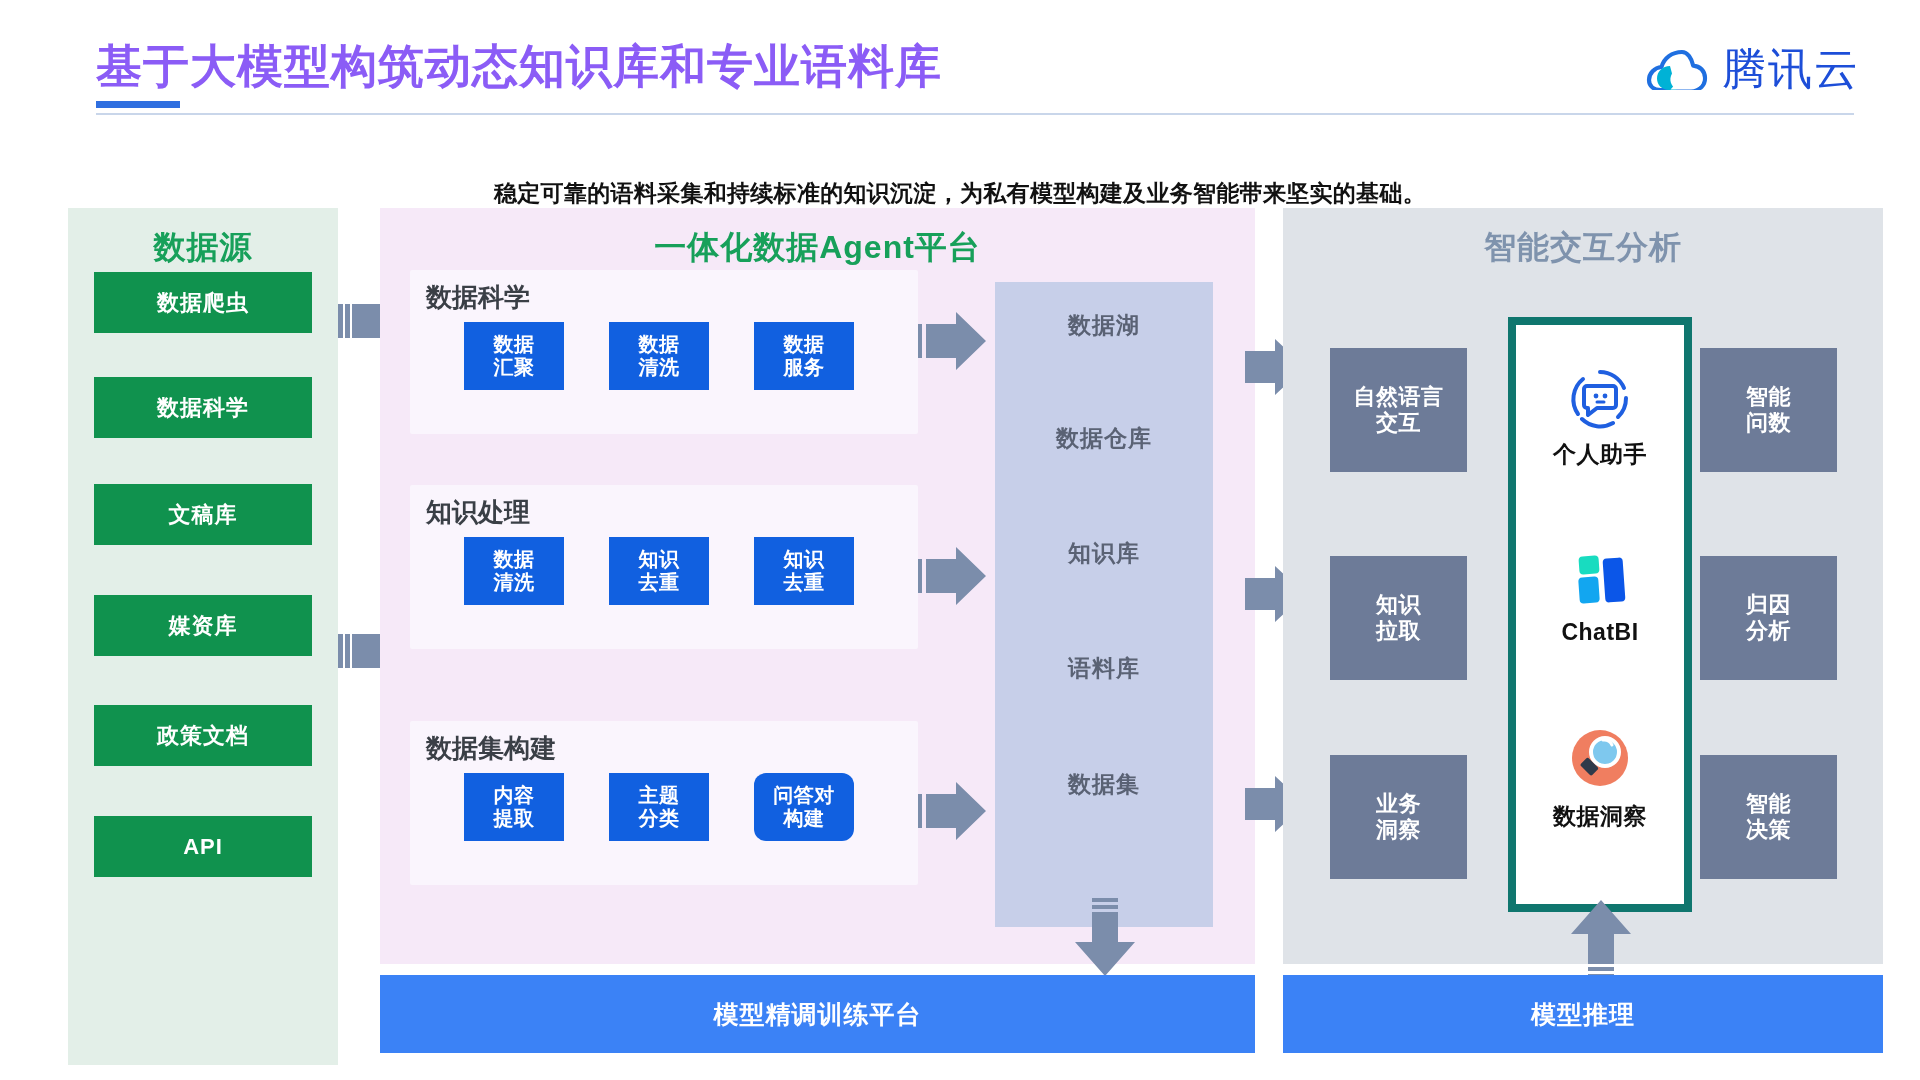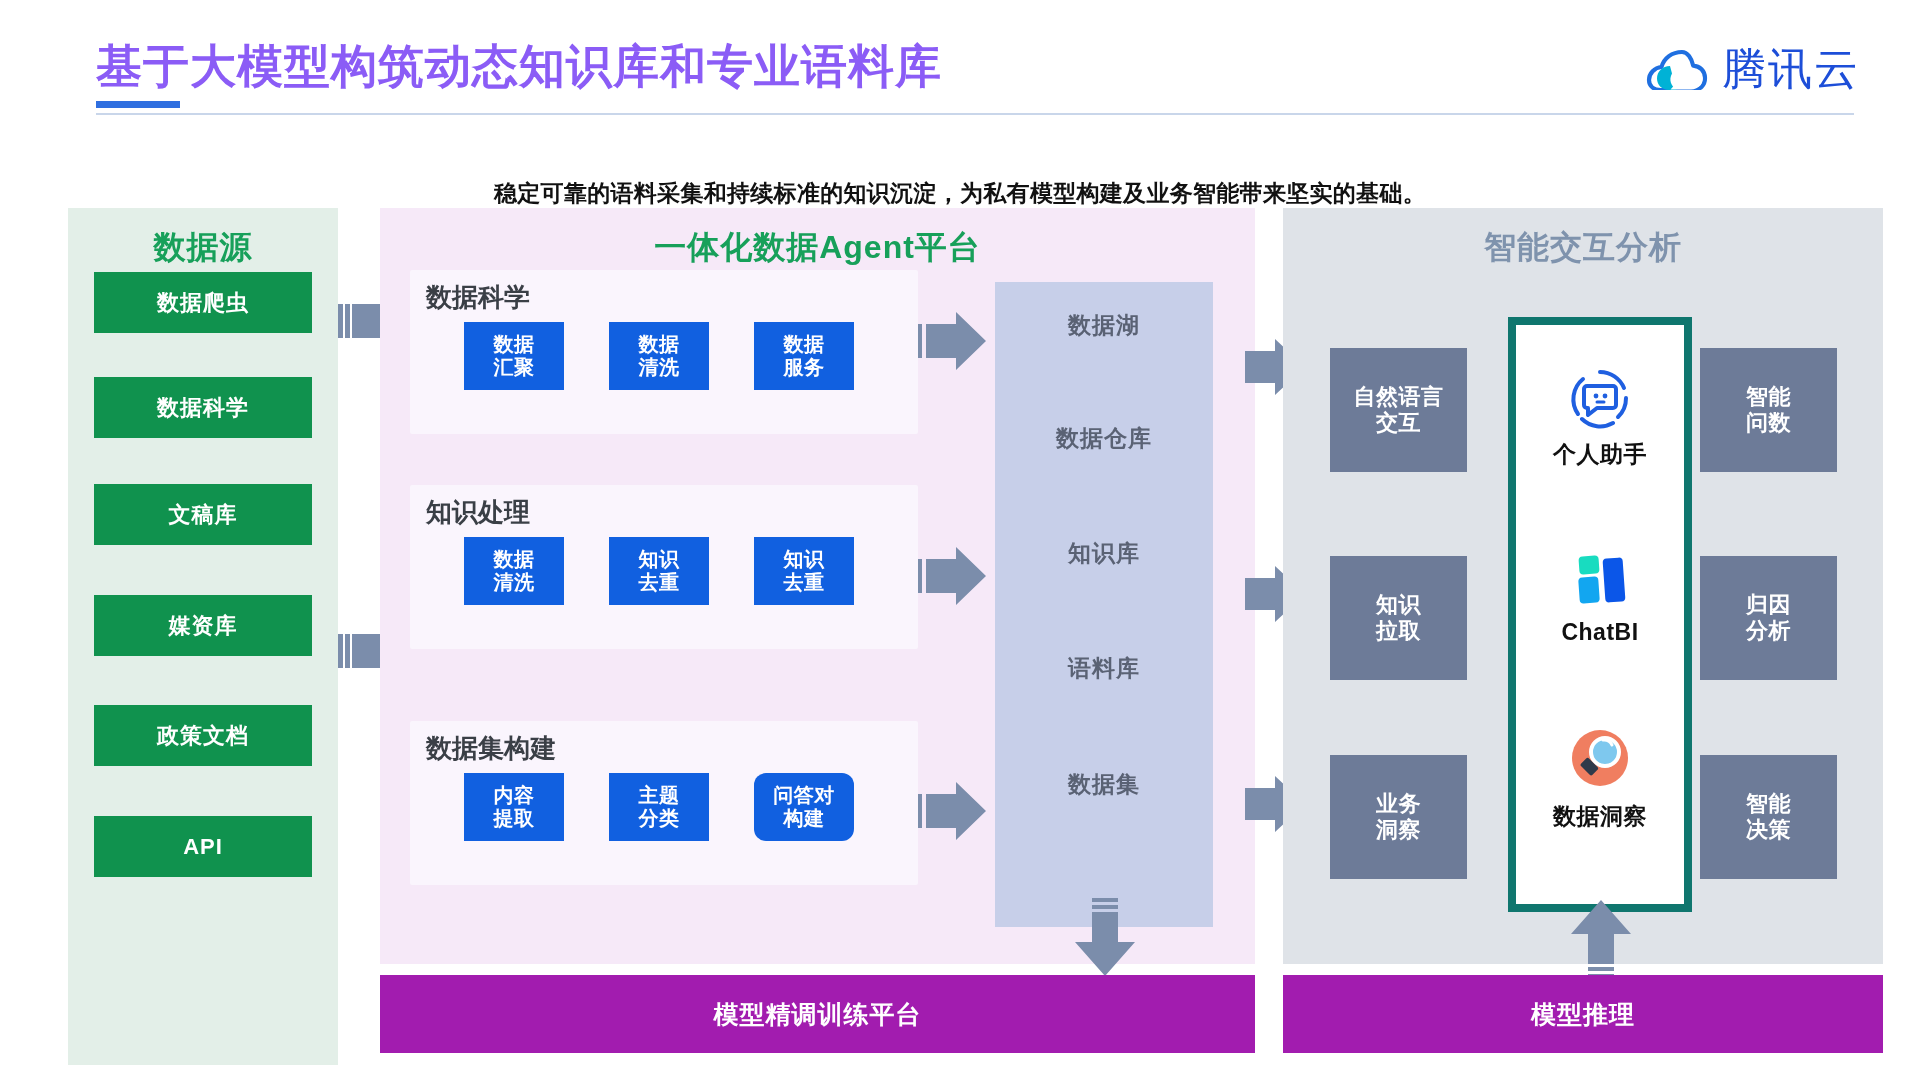--- a/index.html
+++ b/index.html
@@ -96,21 +96,21 @@
   .center-card {
     position: absolute; left: 1508px; top: 317px;
     width: 184px; height: 595px;
     background: #fff; border: 8px solid #0f766e;
   }
   .cc-item { position: absolute; width: 100%; text-align: center; }
   .cc-label { font-size: 23px; font-weight: bold; color: #111; letter-spacing: .5px; margin-top: 6px; }
 
   
   .bottom-bar {
-    position: absolute; height: 78px; background: #a21caf;
+    position: absolute; height: 78px; background: #3b82f6;
     color: #fff; display: flex; align-items: center; justify-content: center;
     font-size: 25px; font-weight: bold; letter-spacing: 1px;
   }
   .bb-mid   { left: 380px;  top: 975px; width: 875px; }
   .bb-right { left: 1283px; top: 975px; width: 600px; }
 
   
   .arrow { position: absolute; }
 
   

